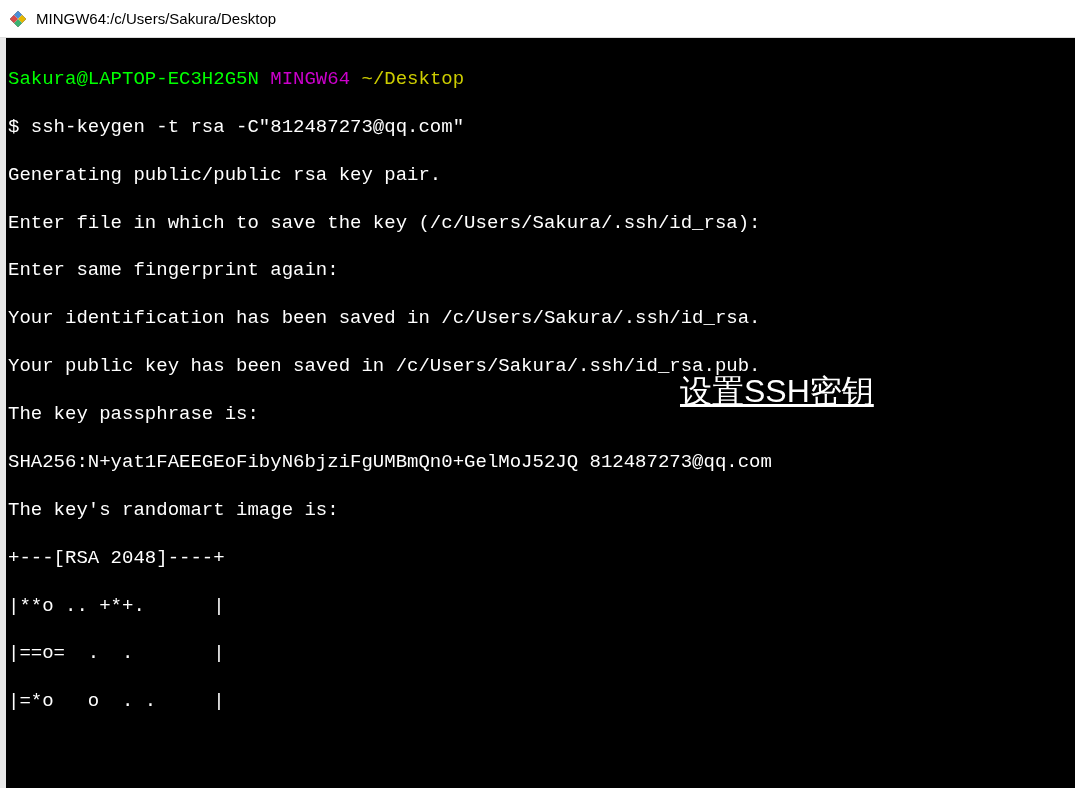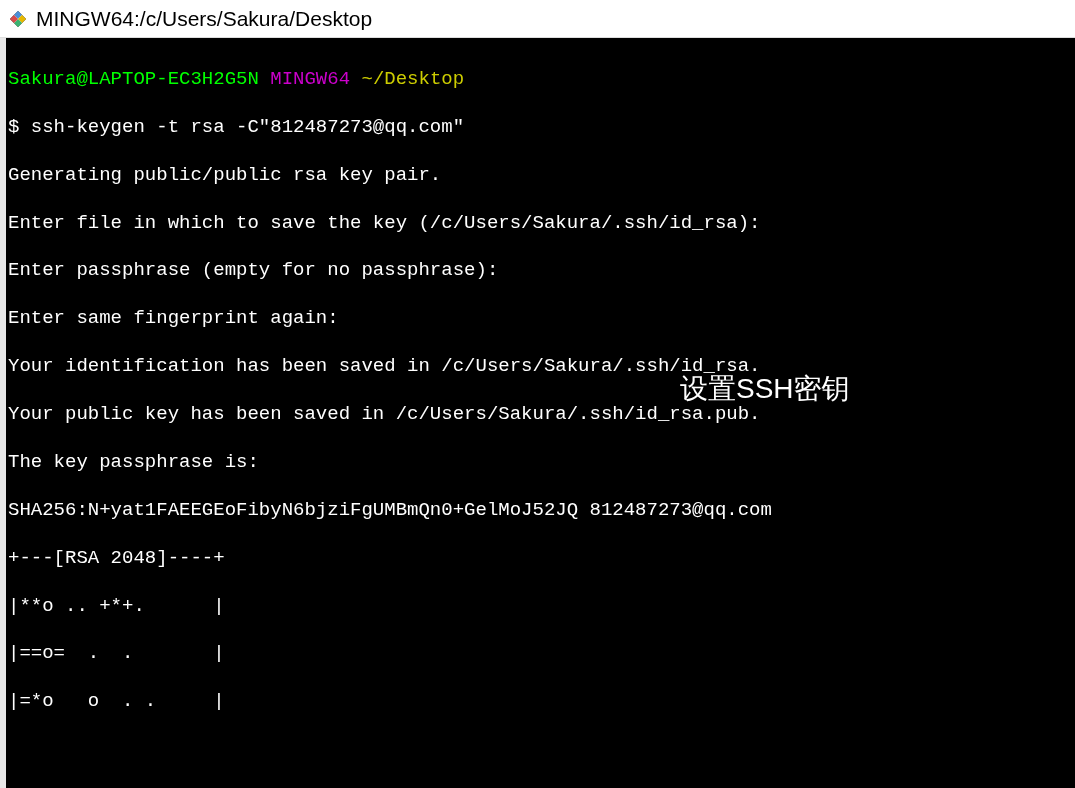--- a/index.html
+++ b/index.html
@@ -33,21 +33,21 @@
       height: 20px;
       margin-right: 8px;
       position: relative;
     }
     .titlebar-icon svg {
       width: 20px;
       height: 20px;
     }
     .titlebar-text {
       font-family: "Segoe UI", Tahoma, sans-serif;
-      font-size: 21px;
+      font-size: 15px;
       color: #000;
       font-weight: 400;
     }
     .terminal {
       flex: 1;
       background: #000000;
       padding: 6px 8px;
       font-size: 19px;
       line-height: 1.26;
       color: #ffffff;
@@ -80,22 +80,23 @@
     }
     .output {
       color: #ffffff;
     }
     .overlay-label {
       position: absolute;
       top: 333px;
       left: 680px;
       color: #ffffff;
       font-family: "Microsoft YaHei", "SimSun", sans-serif;
-      font-size: 28px;
+      font-size: 32px;
       font-weight: 400;
+      text-decoration: underline;
     }
   </style>
 </head>
 <body>
 
 <div class="window">
   <div class="left-strip"></div>
   <div class="titlebar">
     <span class="titlebar-icon">
       <svg viewBox="0 0 20 20">
@@ -106,26 +107,26 @@
         <polygon points="6,6 10,10 6,14 2,10" fill="#d94a4a"></polygon>
       </svg>
     </span>
     <span class="titlebar-text">MINGW64:/c/Users/Sakura/Desktop</span>
   </div>
   <div class="terminal">
 <div><span class="prompt-user">Sakura@LAPTOP-EC3H2G5N</span> <span class="prompt-mingw">MINGW64</span> <span class="prompt-path">~/Desktop</span></div>
 <div class="cmd">$ ssh-keygen -t rsa -C"812487273@qq.com"</div>
 <div class="output">Generating public/public rsa key pair.</div>
 <div class="output">Enter file in which to save the key (/c/Users/Sakura/.ssh/id_rsa):</div>
-<div class="output">Enter passphrase (empty for no passphrase):</div>
 <div class="output">Enter same fingerprint again:</div>
 <div class="output">Your identification has been saved in /c/Users/Sakura/.ssh/id_rsa.</div>
 <div class="output">Your public key has been saved in /c/Users/Sakura/.ssh/id_rsa.pub.</div>
 <div class="output">The key passphrase is:</div>
 <div class="output">SHA256:N+yat1FAEEGEoFibyN6bjziFgUMBmQn0+GelMoJ52JQ 812487273@qq.com</div>
+<div class="output">The key's randomart image is:</div>
 <div class="output">+---[RSA 2048]----+</div>
 <div class="output">|**o .. +*+.      |</div>
 <div class="output">|==o=  .  .       |</div>
 <div class="output">|=*o   o  . .     |</div>
 
 
 
 
 
 

